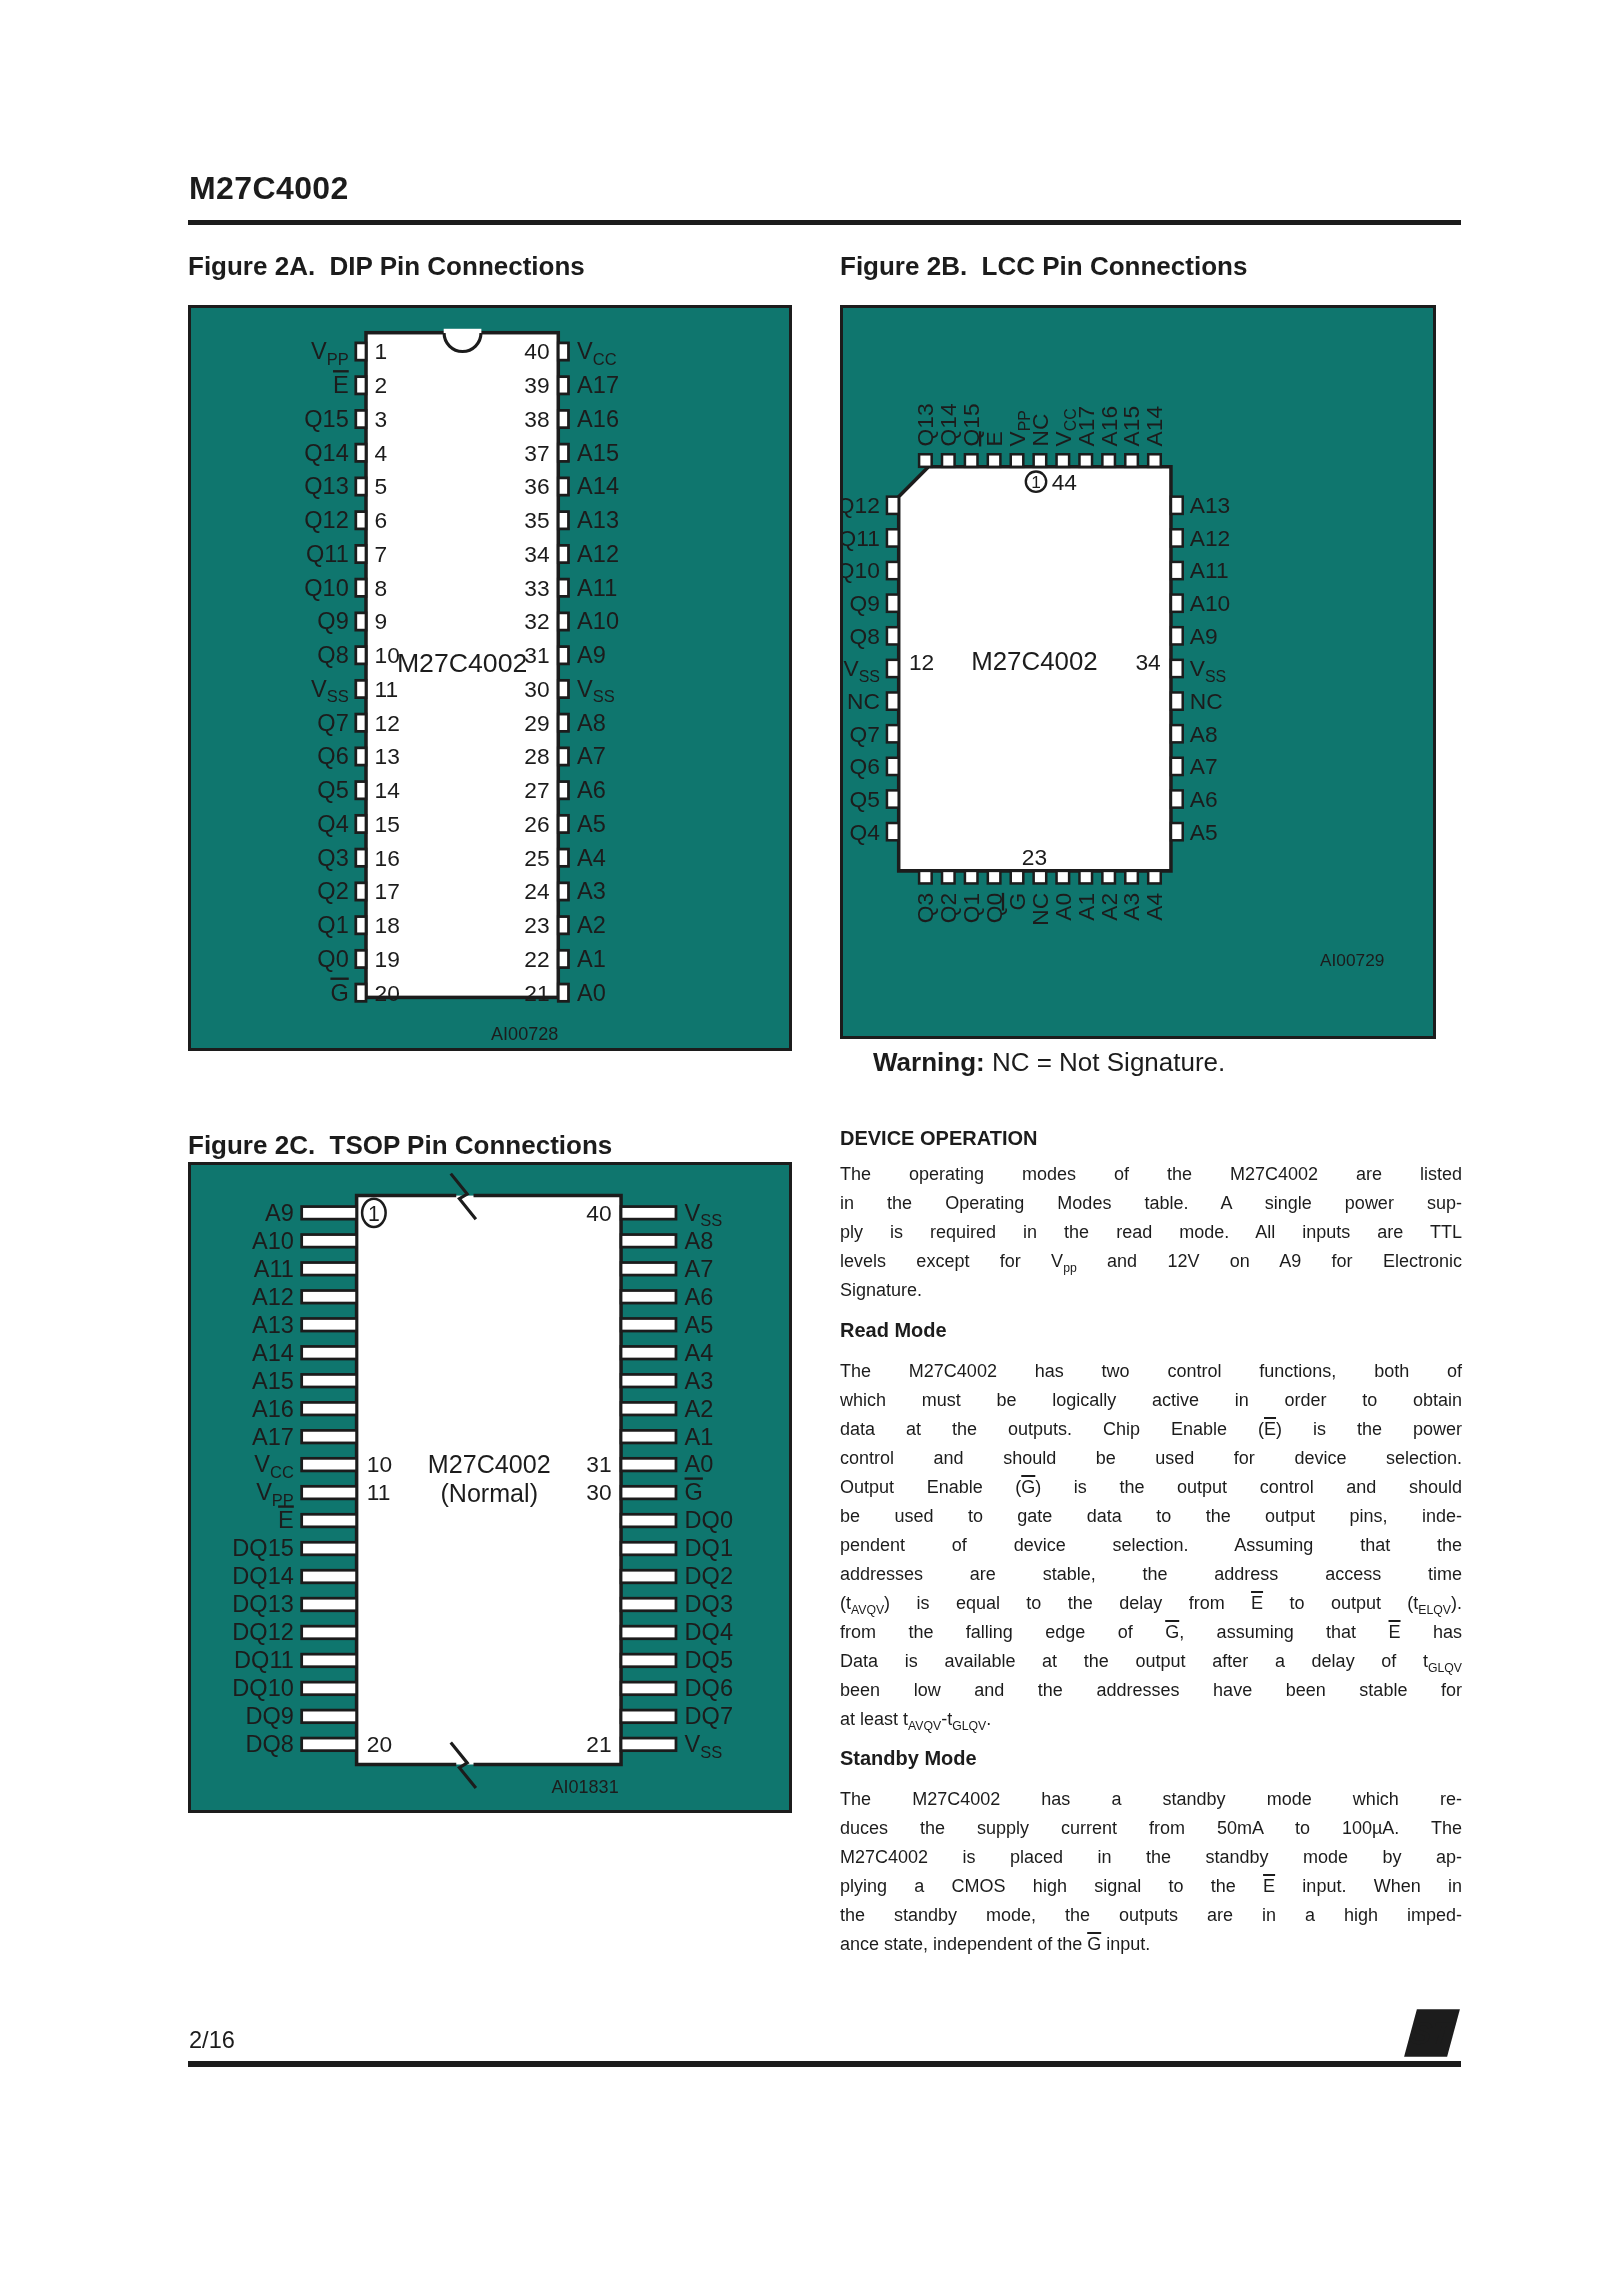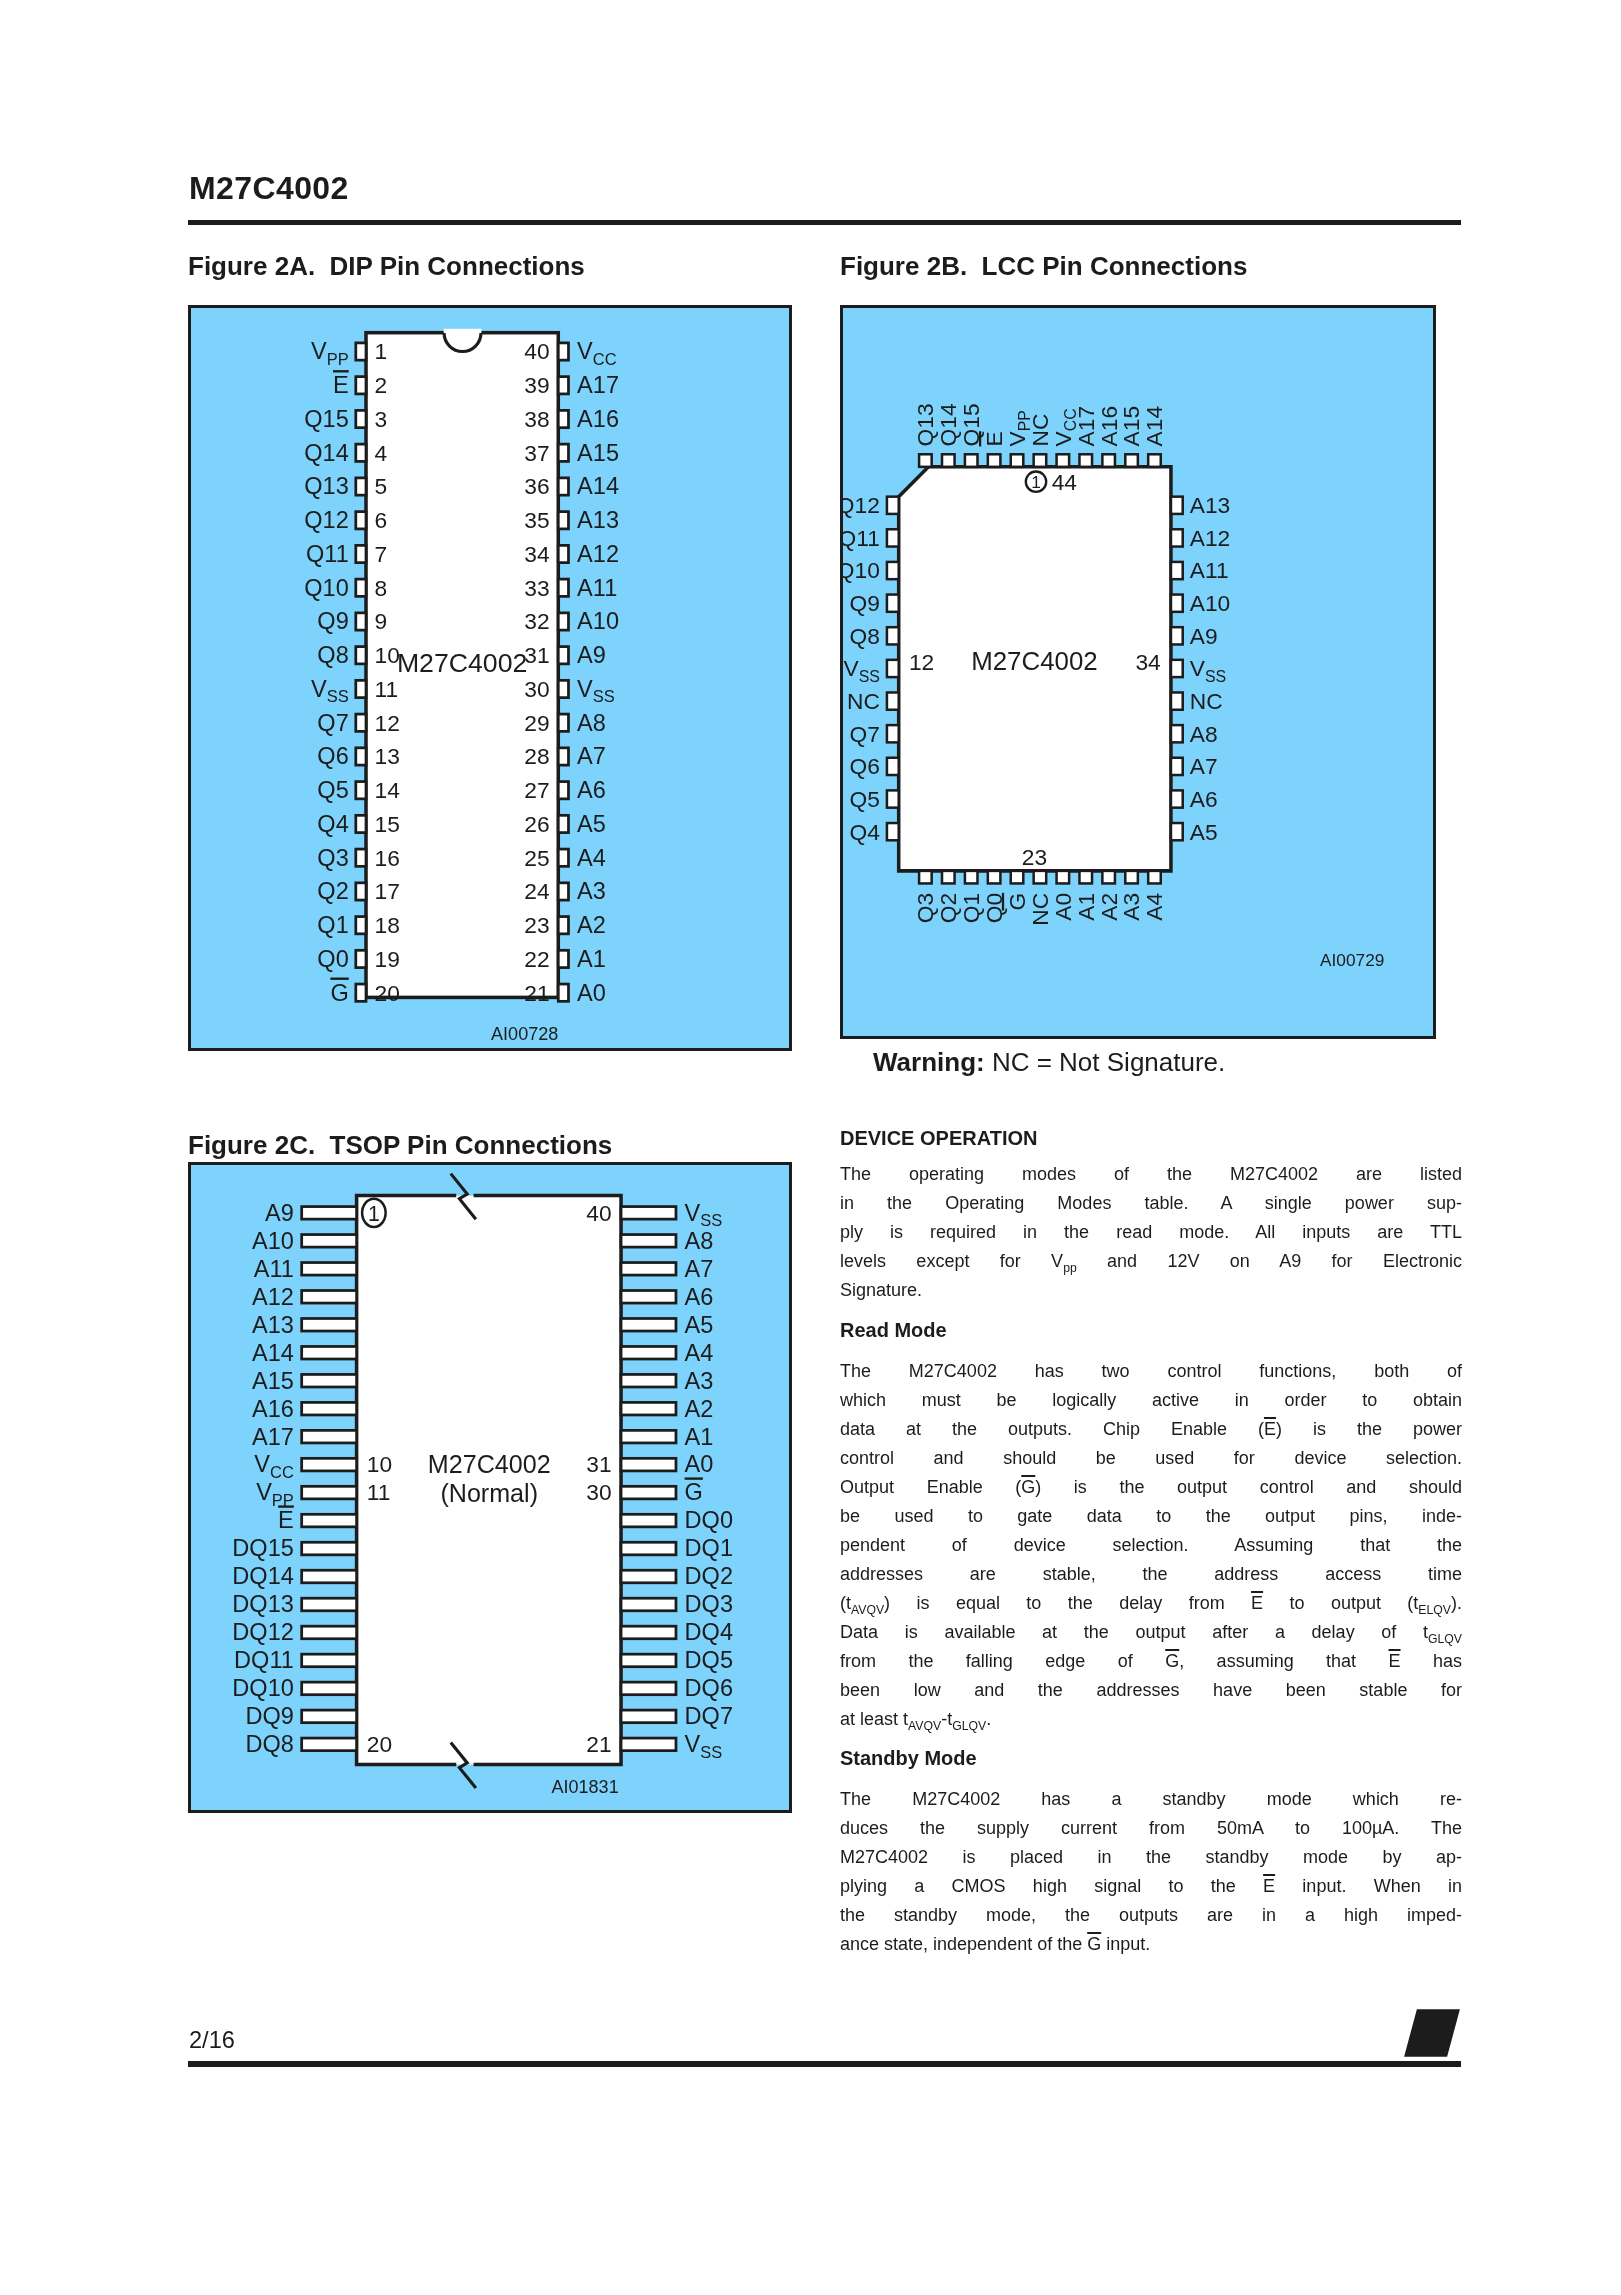--- a/index.html
+++ b/index.html
@@ -4,21 +4,21 @@
 <style>
   html,body{margin:0;padding:0;background:#e8e8e8;}
   .page{position:relative;width:1622px;height:2295px;background:#ffffff;
         font-family:"Liberation Sans","DejaVu Sans",sans-serif;color:#1c1c1c;overflow:hidden;}
   .abs{position:absolute;}
   .doc-title{left:189px;top:170px;font-size:32px;font-weight:bold;letter-spacing:0.4px;}
   .hrule{left:188px;background:#1c1c1c;}
   .header-rule{top:220px;width:1273px;height:4.7px;}
   .footer-rule{top:2061px;width:1273px;height:5.5px;}
   .fig-title{font-size:26px;font-weight:bold;white-space:pre;}
-  .fig-box{border:3.1px solid #1c1c1c;background:#7dd3fc;}
+  .fig-box{border:3.1px solid #1c1c1c;background:#0f766e;}
   svg text{fill:#1c1c1c;font-family:"Liberation Sans","DejaVu Sans",sans-serif;}
   .warning-line{left:840px;top:1047px;font-size:26px;}
   .warning-line b{font-weight:bold;margin-left:33px;}
   .op-col{left:840px;top:1123px;width:622px;}
   .op-heading{font-size:20px;font-weight:bold;line-height:31px;margin:9.4px 0 11px 0;}
   .op-heading.first{margin:0 0 6.3px 0;}
   .tline{font-size:18px;line-height:29px;text-align:justify;text-align-last:justify;}
   .tline.last{text-align-last:auto;}
   .tline sub{font-size:68%;line-height:0;}
   .ov{text-decoration:overline;text-decoration-thickness:2px;}
@@ -384,22 +384,22 @@
       <div class="op-heading">Read Mode</div>
       <div class="tline">The M27C4002 has two control functions, both of</div>
       <div class="tline">which must be logically active in order to obtain</div>
       <div class="tline">data at the outputs.  Chip Enable (<span class="ov">E</span>) is the power</div>
       <div class="tline">control and should be used for device selection.</div>
       <div class="tline">Output Enable (<span class="ov">G</span>) is the output control and should</div>
       <div class="tline">be used to gate data to the output pins, inde-</div>
       <div class="tline">pendent of device selection.  Assuming that the</div>
       <div class="tline">addresses are stable, the address access time</div>
       <div class="tline">(t<sub>AVQV</sub>) is equal to the delay from <span class="ov">E</span> to output (t<sub>ELQV</sub>).</div>
+      <div class="tline">from the falling edge of <span class="ov">G</span>, assuming that <span class="ov">E</span> has</div>
       <div class="tline">Data is available at the output after a delay of t<sub>GLQV</sub></div>
-      <div class="tline">from the falling edge of <span class="ov">G</span>, assuming that <span class="ov">E</span> has</div>
       <div class="tline">been low and the addresses have been stable for</div>
       <div class="tline last">at least t<sub>AVQV</sub>-t<sub>GLQV</sub>.</div>
       <div class="op-heading">Standby Mode</div>
       <div class="tline">The M27C4002 has a standby mode which re-</div>
       <div class="tline">duces the supply current from 50mA to 100µA. The</div>
       <div class="tline">M27C4002 is placed in the standby mode by ap-</div>
       <div class="tline">plying a CMOS high signal to the <span class="ov">E</span> input.  When in</div>
       <div class="tline">the standby mode, the outputs are in a high imped-</div>
       <div class="tline last">ance state, independent of the <span class="ov">G</span> input.</div>
     </div>

